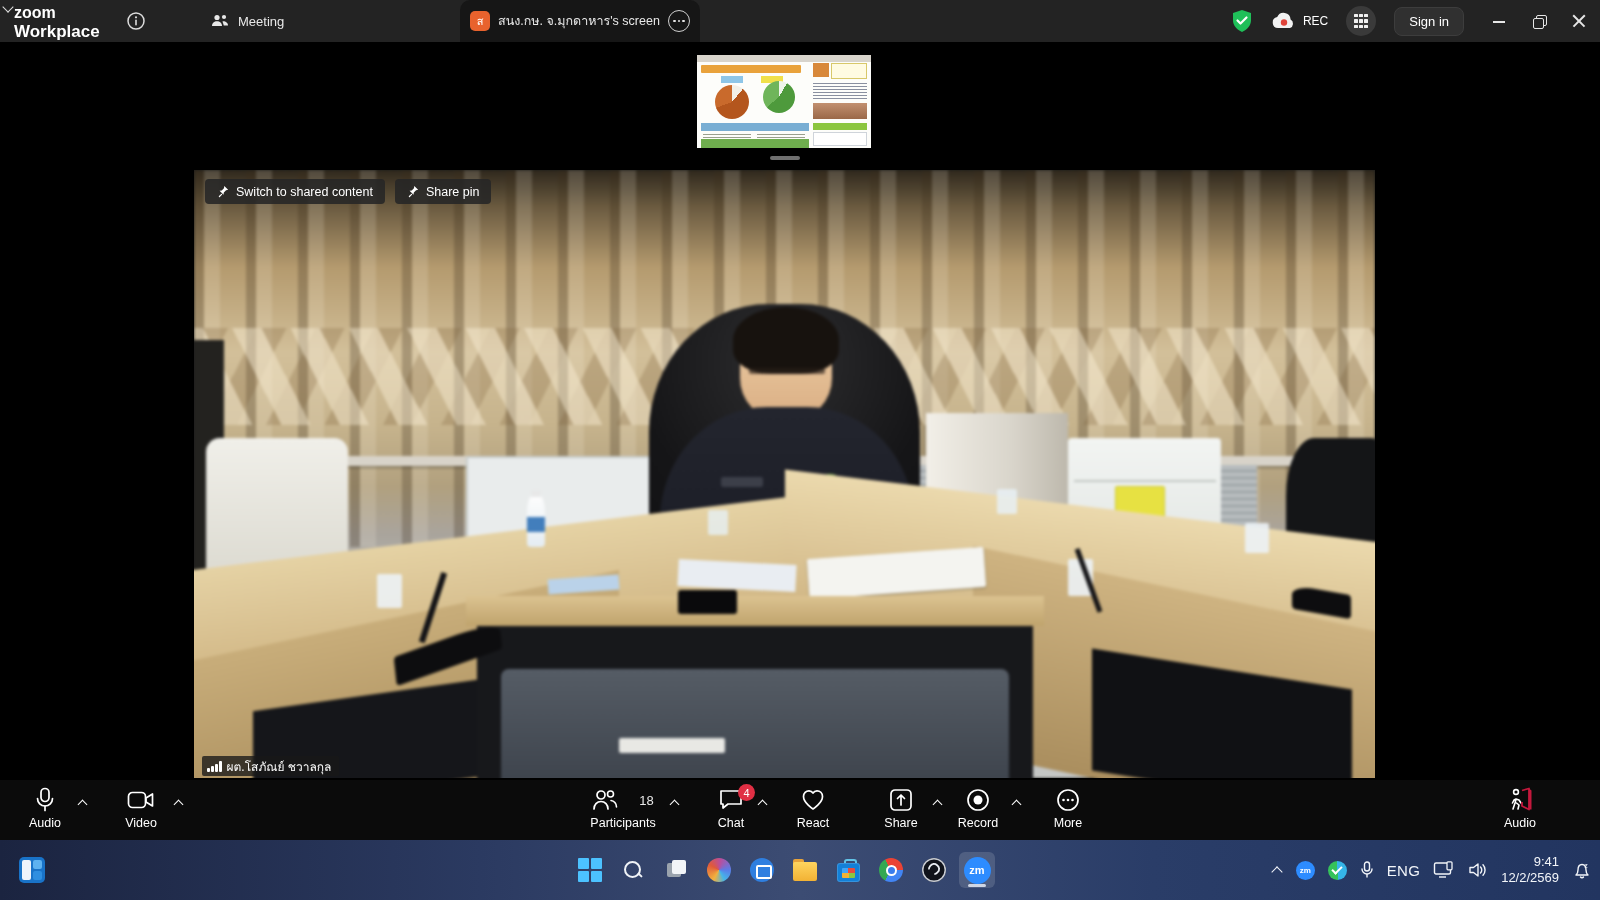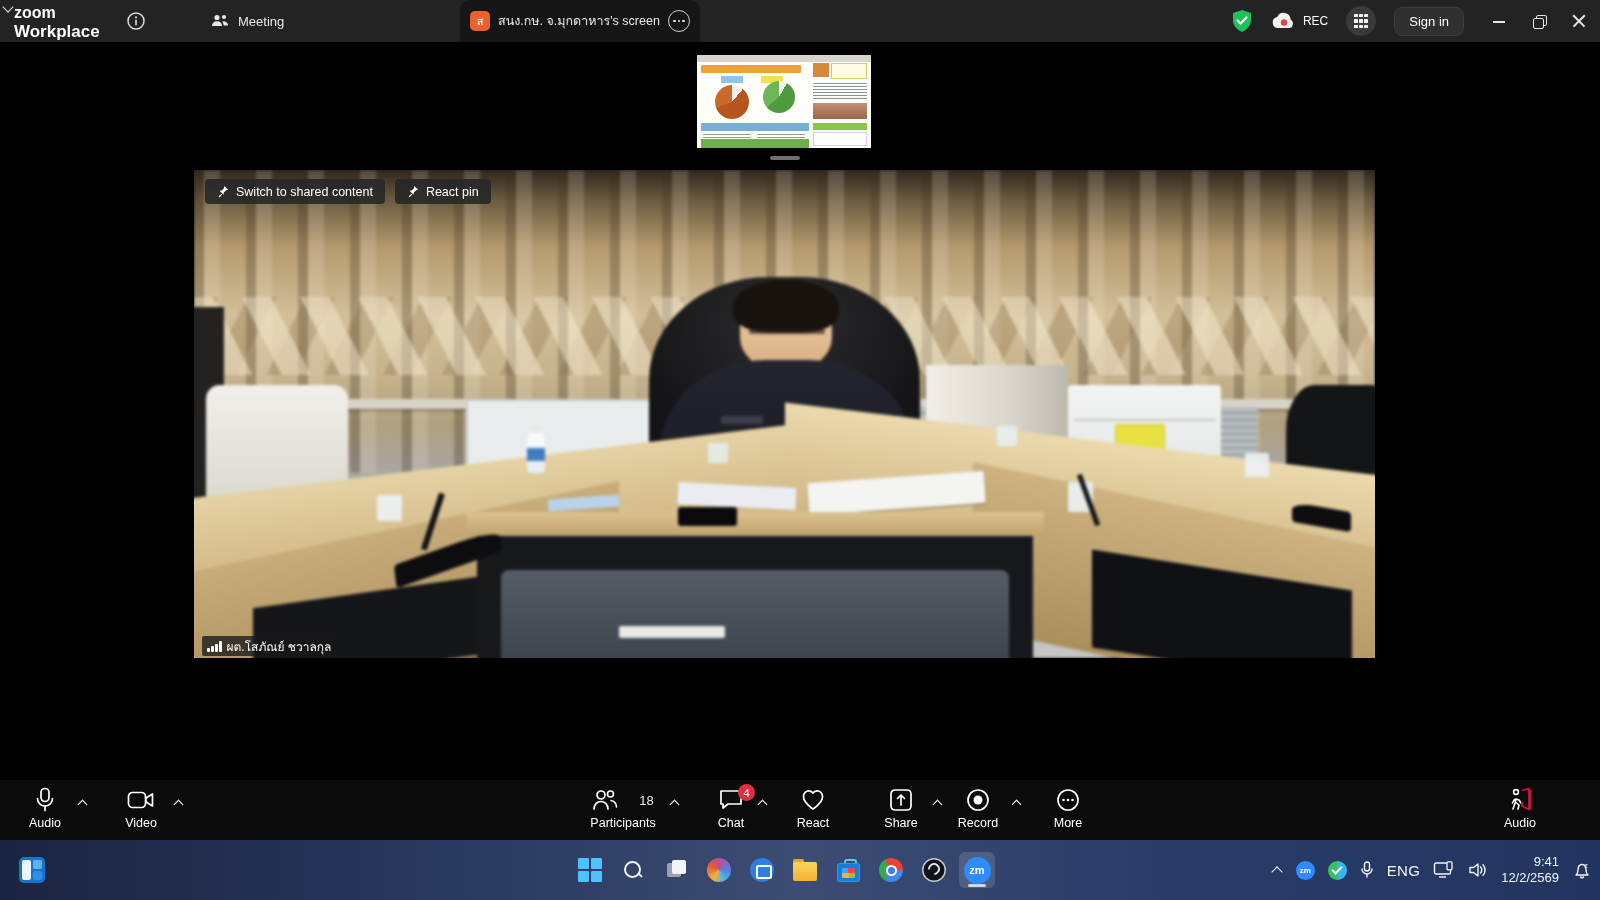--- a/index.html
+++ b/index.html
@@ -62,21 +62,21 @@
   .th-note { left:134px; top:8px; width:36px; height:16px; background:#fffbe2; border:1px solid #d8c86a; }
   .th-text1 { left:116px; top:28px; width:54px; height:18px;
       background:repeating-linear-gradient(#8a90a0 0 1px, transparent 1px 3px); }
   .th-img { left:116px; top:48px; width:54px; height:16px; background:linear-gradient(#c29070,#9a6848); }
   .th-green1 { left:116px; top:68px; width:54px; height:7px; background:#8cc63f; }
   .th-panel { left:116px; top:77px; width:54px; height:14px; background:#fff; border:1px solid #cfd4da; }
   .th-footer { left:4px; top:84px; width:108px; height:9px; background:#6fae4e; }
   .thumb-handle { position:absolute; left:770px; top:114px; width:30px; height:4px; border-radius:2px; background:#6f6f6f; }
 
   
-  .video { position:absolute; left:194px; top:128px; width:1181px; height:488px; background:#1a1a1a; overflow:hidden; }
+  .video { position:absolute; left:194px; top:128px; width:1181px; height:608px; background:#1a1a1a; overflow:hidden; }
   .art { position:absolute; inset:0; filter:blur(1.4px) saturate(.95); }
   .art > div { position:absolute; }
   .curtain { inset:0; background:linear-gradient(#2f281c 0%, #6b5a3e 6%, #b59a6c 16%, #d3bf97 30%, #c7b38a 42%, #b2a07c 52%, #a9a49c 60%, #b7bab8 70%, #c4c6c4 80%); }
   .folds { left:0; right:0; top:0; height:62%; background:repeating-linear-gradient(90deg, rgba(60,45,25,.28) 0 10px, rgba(255,245,225,.16) 10px 26px, rgba(0,0,0,0) 26px 52px); }
   .valance { left:0; right:0; top:26%; height:16%; opacity:.55;
       background:repeating-linear-gradient(63deg, rgba(255,244,218,.0) 0 26px, rgba(255,244,218,.75) 26px 52px),
                  repeating-linear-gradient(-63deg, rgba(120,90,50,.0) 0 26px, rgba(120,90,50,.45) 26px 52px); }
   .rail { left:0; right:0; top:47%; height:10px; background:#d8d3c8; box-shadow:0 2px 2px rgba(0,0,0,.3); }
   .blinds { left:42%; width:48%; top:48.5%; height:14%; background:repeating-linear-gradient(#b7bcbe 0 5px, #9aa0a3 5px 7px); }
   .whiteboard { left:23%; width:22%; top:47%; height:19%; background:#e9ecec; border:2px solid #c6cccc; }
@@ -354,21 +354,21 @@
               <path d="M8.5 1l4.5 4.5-2.4.6-2.6 2.6-.4 2.6L3 6.7l2.6-.4 2.5-2.6z" fill="#fff"></path>
               <rect x="3.4" y="9.5" width="1.4" height="5" rx="0.7" transform="rotate(45 4 12)" fill="#fff"></rect>
             </svg>
           <span>Switch to shared content</span>
         </div>
         <div class="pin-btn">
           <svg width="12" height="13" viewBox="0 0 14 15">
               <path d="M8.5 1l4.5 4.5-2.4.6-2.6 2.6-.4 2.6L3 6.7l2.6-.4 2.5-2.6z" fill="#fff"></path>
               <rect x="3.4" y="9.5" width="1.4" height="5" rx="0.7" transform="rotate(45 4 12)" fill="#fff"></rect>
             </svg>
-          <span>React pin</span>
+          <span>Share pin</span>
         </div>
       </div>
 
       <div class="name-label">
         <span class="sig">
             <i></i>
             <i></i>
             <i></i>
             <i></i>
           </span>

